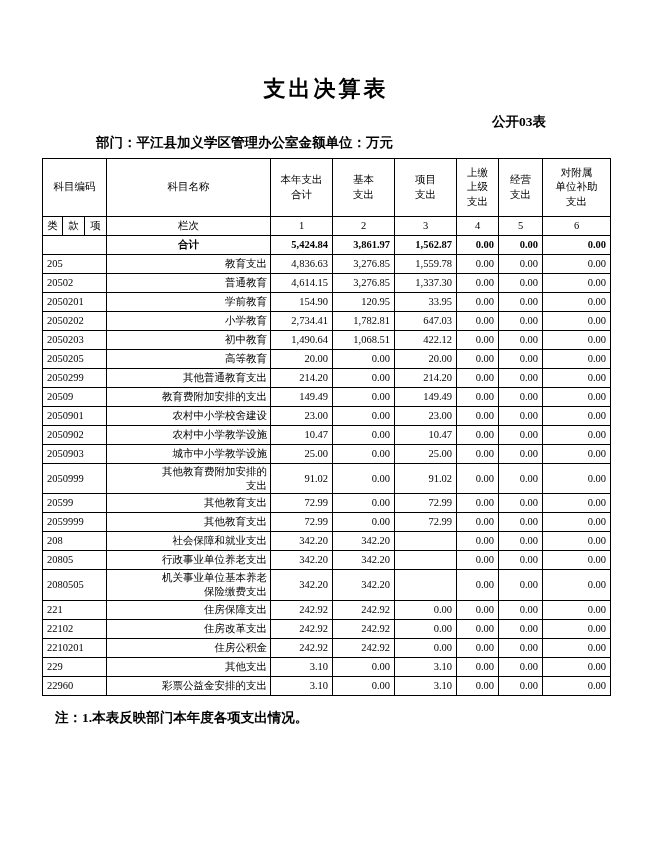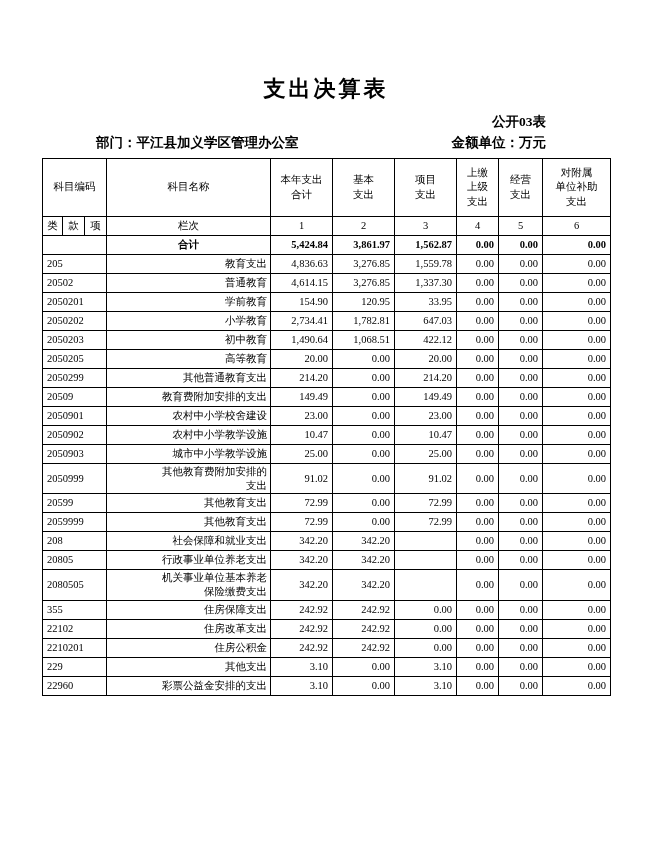--- a/index.html
+++ b/index.html
@@ -2,31 +2,31 @@
 <html><head>
 <meta charset="utf-8">
 <style>
   * { margin:0; padding:0; box-sizing:border-box; }
   html,body { background:#fff; }
   body {
     width:652px; height:844px;
     font-family:"Liberation Serif","DejaVu Serif",serif;
     color:#000;
   }
-  .page { width:652px; height:696px; background:#ffffff; overflow:hidden; position:relative; }
+  .page { width:652px; height:844px; background:#ffffff; overflow:hidden; position:relative; }
   .title {
     padding-top:74px; text-align:center;
     font-size:22px; font-weight:bold; letter-spacing:3px;
   }
   .form-code {
     margin-top:9px; text-align:right; padding-right:106px;
     font-size:13.5px; font-weight:bold;
   }
   .meta-line {
-    display:flex; justify-content:space-between;
+    display:flex; 
     padding-left:96px; padding-right:106px;
     font-size:13.5px; font-weight:bold;
     margin-top:3px; margin-bottom:6px;
   }
   table {
     border-collapse:collapse; margin-left:42px;
     width:568px; table-layout:fixed;
   }
   th, td {
     border:1px solid #000;
@@ -287,21 +287,21 @@
           <td colspan="3" class="code">2080505</td>
           <td class="name lvl3">机关事业单位基本养老保险缴费支出</td>
           <td class="num">342.20</td>
           <td class="num">342.20</td>
           <td class="num"></td>
           <td class="num">0.00</td>
           <td class="num">0.00</td>
           <td class="num">0.00</td>
         </tr>
         <tr>
-          <td colspan="3" class="code">355</td>
+          <td colspan="3" class="code">221</td>
           <td class="name lvl1">住房保障支出</td>
           <td class="num">242.92</td>
           <td class="num">242.92</td>
           <td class="num">0.00</td>
           <td class="num">0.00</td>
           <td class="num">0.00</td>
           <td class="num">0.00</td>
         </tr>
         <tr>
           <td colspan="3" class="code">22102</td>

